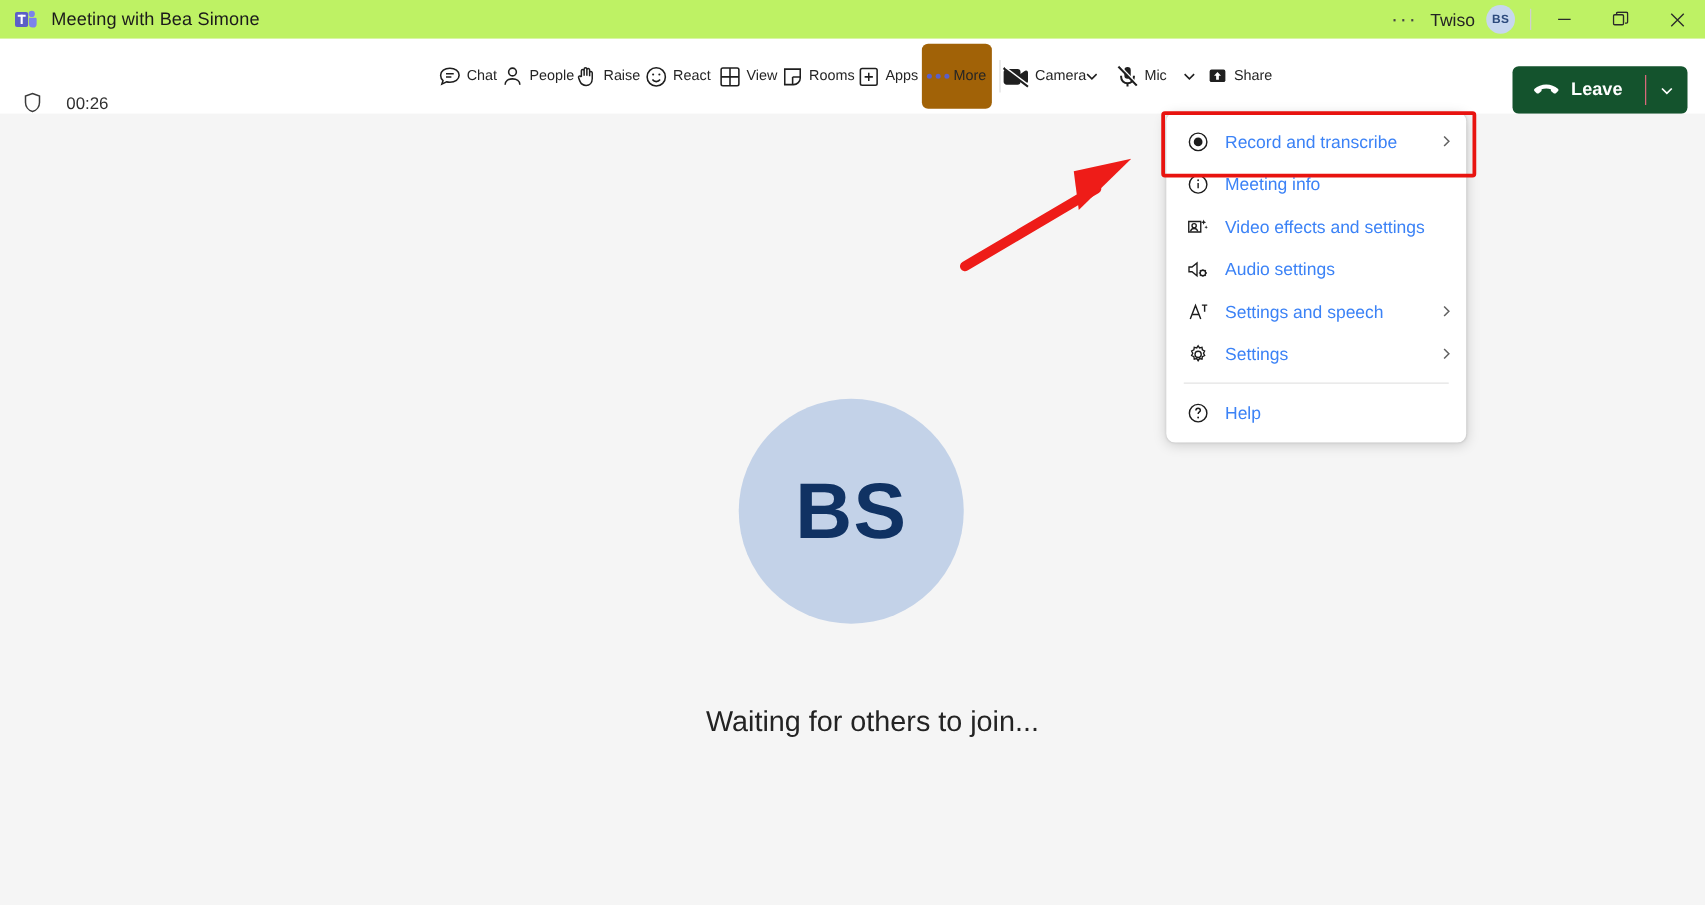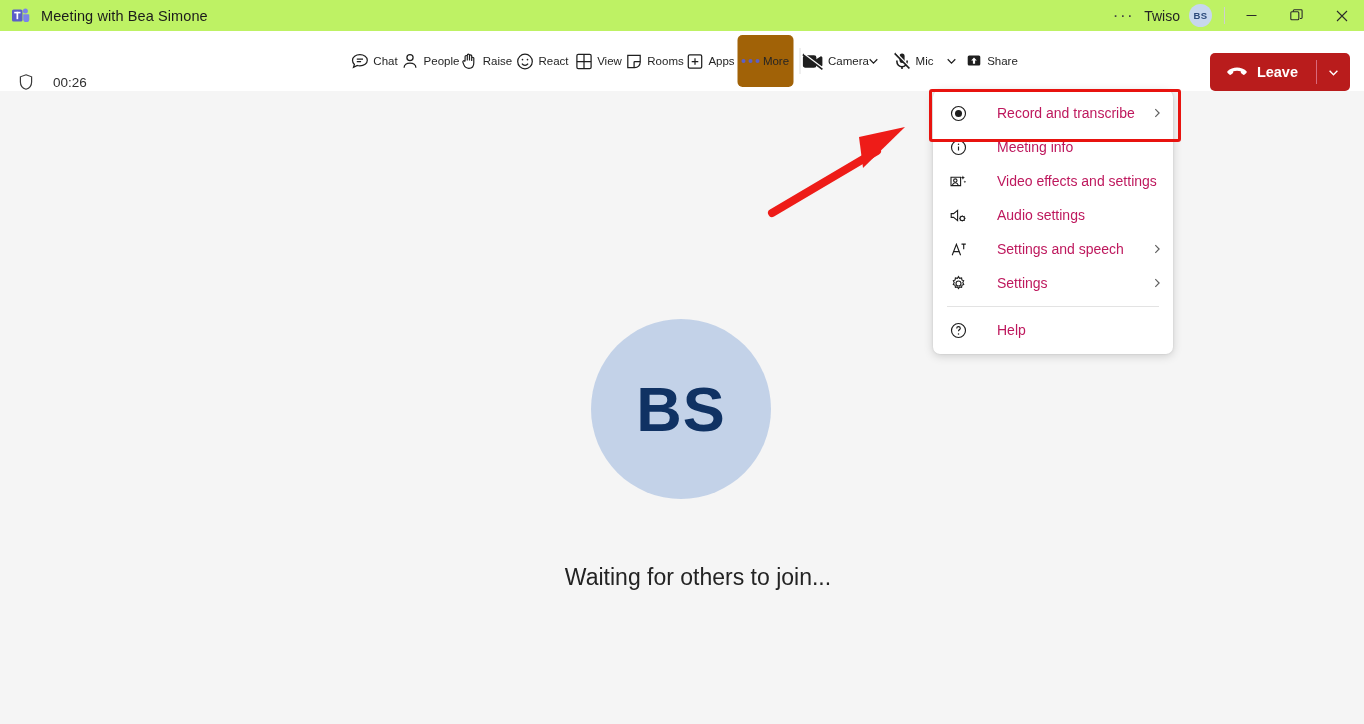--- a/index.html
+++ b/index.html
@@ -80,21 +80,21 @@
   .caret {
     width: 22px; height: 46px; display: flex; align-items: center;
     justify-content: center; cursor: pointer; border-radius: 4px; color: #1f1f1f;
   }
 
   .tb-right {
     position: absolute; right: 14px; display: flex; align-items: center;
   }
   .leave {
     display: flex; align-items: center; height: 38px;
-    background: #b91c1c; border-radius: 5px; overflow: hidden; cursor: pointer;
+    background: #14532d; border-radius: 5px; overflow: hidden; cursor: pointer;
   }
   .leave-main {
     display: flex; align-items: center; gap: 9px;
     padding: 0 18px 0 16px; height: 100%; color: #fff;
     font-size: 14.5px; font-weight: bold;
   }
   .leave-div { width: 1px; height: 24px; background: #d9697c; }
   .leave-caret {
     width: 33px; height: 100%; display: flex; align-items: center;
     justify-content: center; color: #fff;
@@ -124,21 +124,21 @@
     padding: 6px 0 7px 0; overflow: hidden;
   }
   .mi {
     display: flex; align-items: center; height: 34px;
     padding: 0 10px 0 16px; cursor: pointer; position: relative;
   }
   .mi .mico {
     width: 18px; height: 18px; display: flex; align-items: center;
     justify-content: center; color: #1d1d1d; flex: 0 0 18px;
   }
-  .mi .mlbl { margin-left: 30px; font-size: 14px; color: #be185d; white-space: nowrap; }
+  .mi .mlbl { margin-left: 13px; font-size: 14px; color: #3b82f6; white-space: nowrap; }
   .mi .mchev { margin-left: auto; color: #616161; display: flex; align-items: center; }
   .mdiv { height: 1px; background: #e3e3e3; margin: 6px 14px 6px 14px; }
 
   
   .hl-box {
     position: absolute; left: 929px; top: 89px; width: 252px; height: 53px;
     border: 3px solid #e8130f; border-radius: 3px; pointer-events: none;
   }
   .arrow-svg { position: absolute; left: 755px; top: 120px; pointer-events: none; }
 </style>

